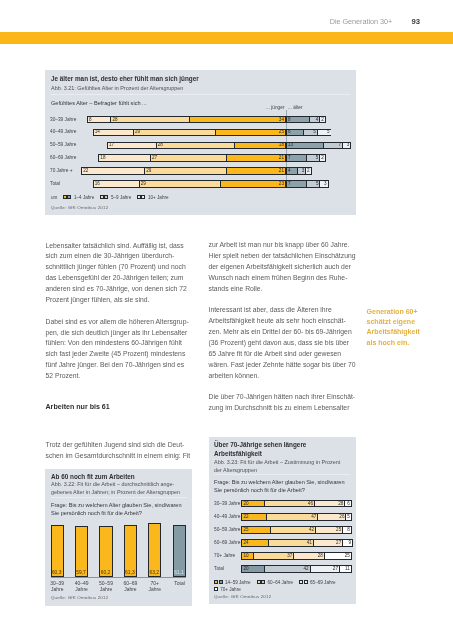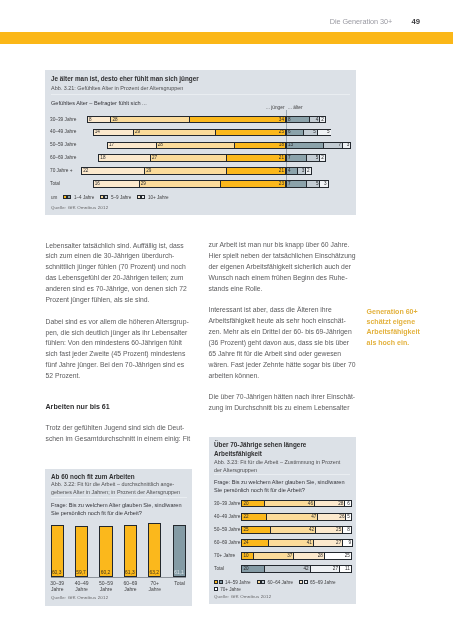--- a/index.html
+++ b/index.html
@@ -15,21 +15,21 @@
   .panel{position:absolute;background:#dce1e7;}
   .ptitle{position:absolute;font-size:6.35px;font-weight:bold;color:#2f2f31;line-height:9.2px;}
   .psub{position:absolute;font-size:5.45px;color:#4f4f51;line-height:8.2px;}
   .pq{position:absolute;font-size:5.6px;color:#34343a;line-height:8.4px;}
   .src{position:absolute;font-size:4.4px;color:#5f5f61;letter-spacing:.2px;}
   .sep{position:absolute;height:1px;background:#c3cbd3;}
 
   
   .col{position:absolute;font-size:6.8px;line-height:10.88px;color:#5b5b5d;}
   .col p{margin:0 0 10.9px 0;}
-  .col p.h3{margin:0 0 10px 0;padding-top:9.6px;}
+  .col p.h3{margin:0 0 27px 0;padding-top:9.6px;}
   .h3{font-size:7.1px;font-weight:bold;color:#2f2f31;margin:9.5px 0 11.5px 0;}
   .note{position:absolute;font-size:7.05px;line-height:10.2px;color:#e3b23f;font-weight:bold;width:60px;}
   .rowlabel{position:absolute;font-size:4.75px;color:#3f3f41;white-space:nowrap;}
   .axlabel{position:absolute;font-size:4.75px;color:#3f3f41;white-space:nowrap;}
   .bar{position:absolute;height:7px;box-sizing:border-box;border:0.8px solid #23282e;display:flex;}
   .bar .seg{position:relative;height:100%;box-sizing:border-box;}
   .bar .seg + .seg{border-left:0.8px solid #23282e;}
   .vlabel{position:absolute;top:50%;transform:translateY(-50%);font-size:4.6px;color:#2a2a2c;line-height:1;}
   .zeroline{position:absolute;width:0.7px;background:#9aa7b4;}
 
@@ -42,21 +42,21 @@
   .vlab{position:absolute;font-size:4.9px;color:#2f2a1c;text-align:center;}
   .catlab{position:absolute;font-size:5.0px;color:#3f3f41;text-align:center;line-height:6.4px;}
   .baseline{position:absolute;height:0.8px;background:#8d939b;}
 </style>
 </head>
 <body>
 
 <div class="page">
 
   <div class="hdr-title">Die Generation 30+</div>
-  <div class="hdr-page">49</div>
+  <div class="hdr-page">93</div>
   <div class="rule"></div>
 
   <div class="panel" id="panel1" style="left:44.5px;top:70px;width:311.5px;height:145px;"></div>
   <div class="ptitle" style="left:51px;top:74px;width:290px;">Je älter man ist, desto eher fühlt man sich jünger</div>
   <div class="psub" style="left:51px;top:83.5px;width:290px;">Abb. 3.21: Gefühltes Alter in Prozent der Altersgruppen</div>
   <div class="sep" style="left:51px;top:93.5px;width:299px;background:#e9edf1;"></div>
   <div class="pq" style="left:51px;top:98.5px;width:290px;">Gefühltes Alter – Befragter fühlt sich ...</div>
 
   <div class="axlabel" style="left:266px;top:105px;">... jünger</div>
   <div class="axlabel" style="left:288px;top:105px;">... älter</div>

